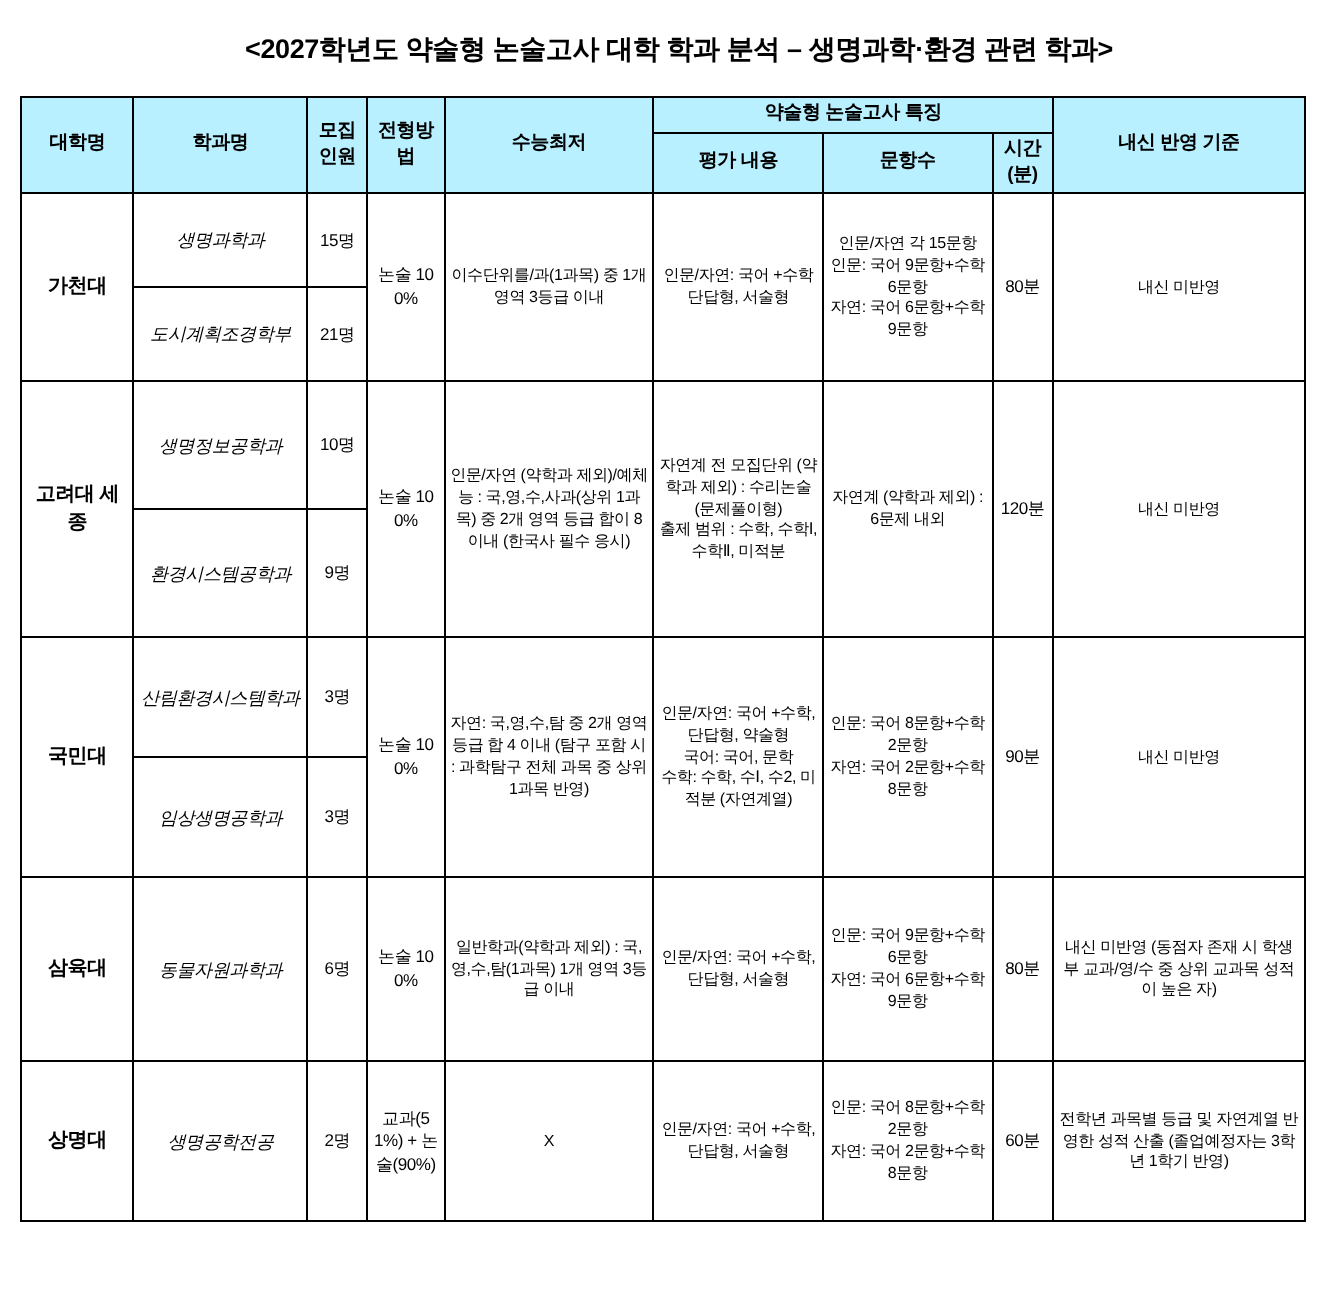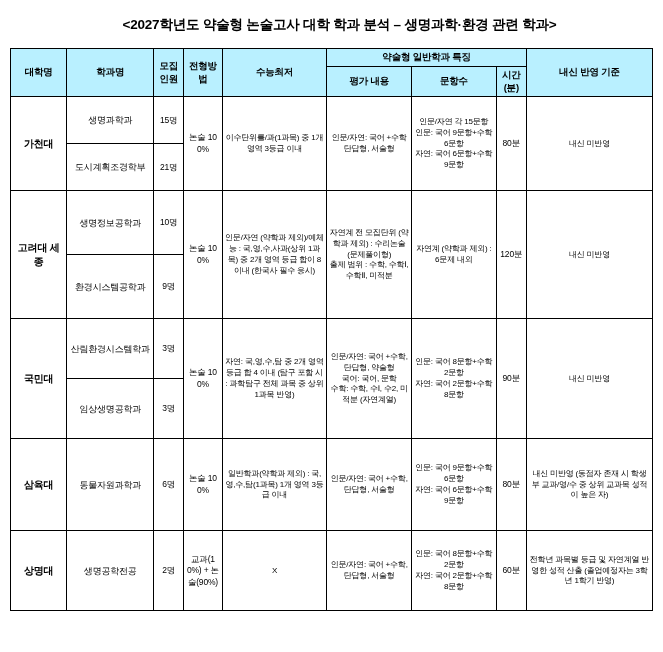--- a/index.html
+++ b/index.html
@@ -60,20 +60,21 @@
   .c-time { width: 30px; }
   .c-record { width: 125px; }
 
   td.univ {
     font-weight: bold;
     font-size: 10px;
     margin-top: 20px;
   }
   td.dept {
     font-size: 9px;
+    font-style: italic;
   }
   td.small {
     font-size: 8.5px;
   }
   td.tiny {
     font-size: 8px;
     text-align: left;
     padding-left: 3px;
     padding-right: 3px;
     margin-top: 16px;
@@ -103,21 +104,21 @@
         <col class="c-time">
         <col class="c-record">
     </colgroup>
     <thead>
       <tr>
         <th rowspan="2">대학명</th>
         <th rowspan="2">학과명</th>
         <th rowspan="2">모집인원</th>
         <th rowspan="2">전형방법</th>
         <th rowspan="2">수능최저</th>
-        <th colspan="3">약술형 일반학과 특징</th>
+        <th colspan="3">약술형 논술고사 특징</th>
         <th rowspan="2">내신 반영 기준</th>
       </tr>
       <tr>
         <th>평가 내용</th>
         <th>문항수</th>
         <th>시간(분)</th>
       </tr>
     </thead>
     <tbody id="tbody">
         <tr style="height: 47px;">
@@ -173,21 +174,21 @@
           <td class="tiny" rowspan="1">일반학과(약학과 제외) : 국,영,수,탐(1과목) 1개 영역 3등급 이내</td>
           <td class="tiny" rowspan="1">인문/자연: 국어 +수학, 단답형, 서술형</td>
           <td class="tiny" rowspan="1">인문: 국어 9문항+수학 6문항<br>자연: 국어 6문항+수학 9문항</td>
           <td class="small" rowspan="1">80분</td>
           <td class="tiny-c" rowspan="1">내신 미반영 (동점자 존재 시 학생부 교과/영/수 중 상위 교과목 성적이 높은 자)</td>
         </tr>
         <tr style="height: 80px;">
           <td class="univ" rowspan="1">상명대</td>
           <td class="dept">생명공학전공</td>
           <td class="small nowrapnum">2명</td>
-          <td class="small" rowspan="1">교과(10%) + 논술(90%)</td>
+          <td class="small" rowspan="1">교과(51%) + 논술(90%)</td>
           <td class="tiny" rowspan="1">X</td>
           <td class="tiny" rowspan="1">인문/자연: 국어 +수학, 단답형, 서술형</td>
           <td class="tiny" rowspan="1">인문: 국어 8문항+수학 2문항<br>자연: 국어 2문항+수학 8문항</td>
           <td class="small" rowspan="1">60분</td>
           <td class="tiny-c" rowspan="1">전학년 과목별 등급 및 자연계열 반영한 성적 산출 (졸업예정자는 3학년 1학기 반영)</td>
         </tr>
       </tbody>
   </table>
 
 </div>

